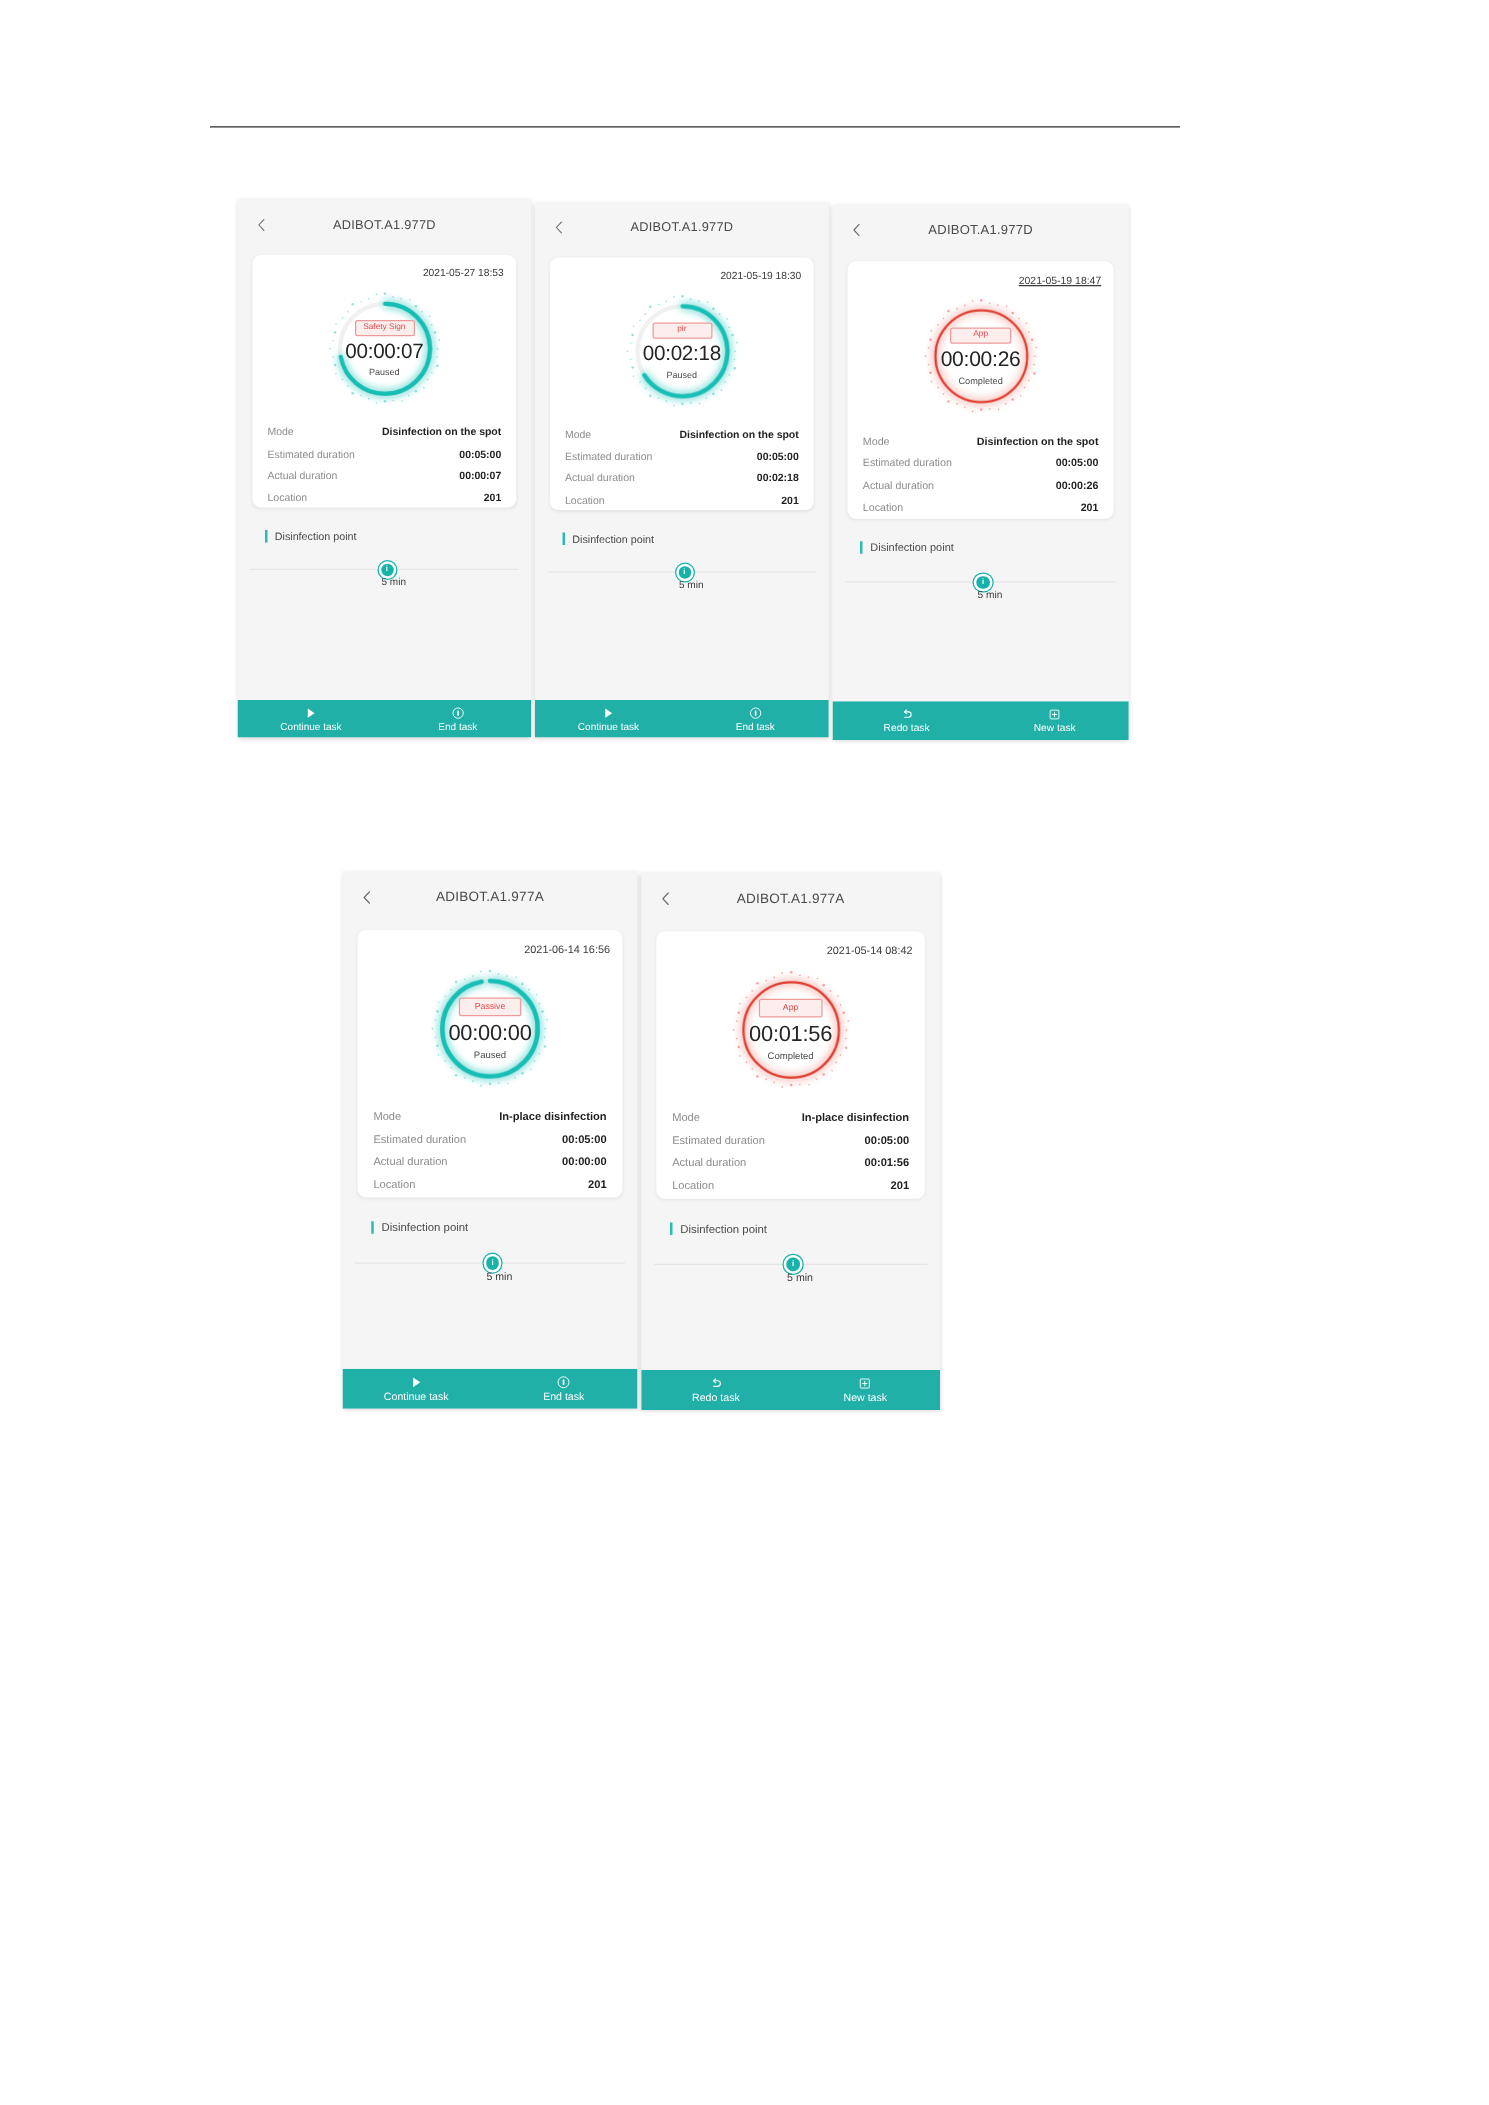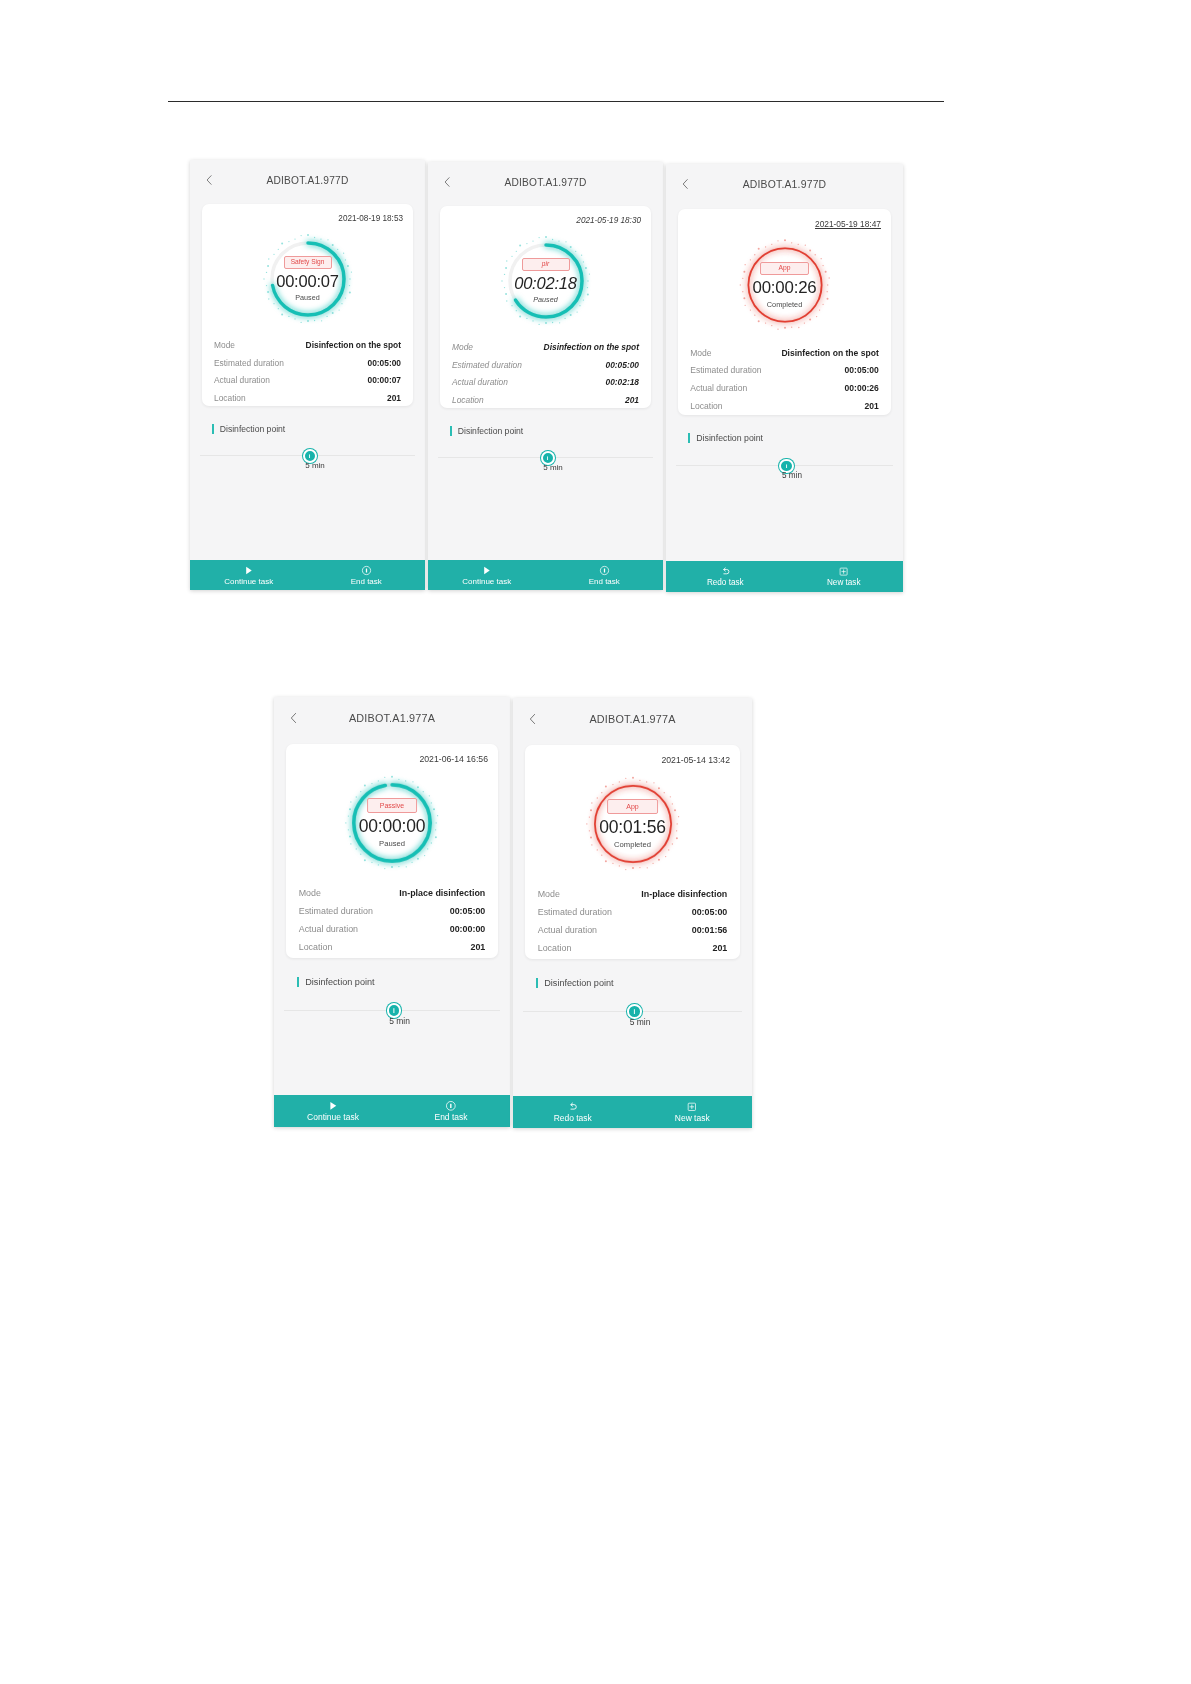--- a/index.html
+++ b/index.html
@@ -206,21 +206,21 @@
     <div class="titlebar" style="height: 40px;">
       <span class="back-chevron" style="width: 13px; height: 13px;">
         <svg width="13" height="13" viewBox="0 0 24 24" aria-hidden="true">
           <path d="M15 4 L7.5 12 L15 20" fill="none" stroke="#6c6c6c" stroke-width="1.6" stroke-linecap="round" stroke-linejoin="round"></path>
         </svg>
       </span>
       <span class="title-text" style="font-size: 10.2px;">ADIBOT.A1.977D</span>
     </div>
     <div class="body-area">
       <div class="card" style="top: 4px; height: 202px;">
-        <div class="timestamp" style="top: 10px; font-size: 8.2px;">2021-08-19 18:53</div>
+        <div class="timestamp" style="top: 10px; font-size: 8.2px;">2021-05-27 18:53</div>
         <div class="ring-wrap" style="width: 98px; height: 98px; top: 26px;">
           <svg class="ring-svg" width="98" height="98" viewBox="0 0 98 98">
             <defs>
               <filter id="glow-group_top-0" x="-60%" y="-60%" width="220%" height="220%">
                 <feGaussianBlur stdDeviation="3.20" result="b"></feGaussianBlur>
                 <feMerge>
                   <feMergeNode in="b"></feMergeNode>
                   <feMergeNode in="SourceGraphic"></feMergeNode>
                 </feMerge>
               </filter>
@@ -326,21 +326,21 @@
 <div class="phone" style="left: 428px; top: 162px; width: 235px; height: 428px;">
     <div class="titlebar" style="height: 40px;">
       <span class="back-chevron" style="width: 13px; height: 13px;">
         <svg width="13" height="13" viewBox="0 0 24 24" aria-hidden="true">
           <path d="M15 4 L7.5 12 L15 20" fill="none" stroke="#6c6c6c" stroke-width="1.6" stroke-linecap="round" stroke-linejoin="round"></path>
         </svg>
       </span>
       <span class="title-text" style="font-size: 10.2px;">ADIBOT.A1.977D</span>
     </div>
     <div class="body-area">
-      <div class="card" style="top: 4px; height: 202px; font-style: italic;">
+      <div class="card" style="top: 4px; height: 202px;">
         <div class="timestamp" style="top: 10px; font-size: 8.2px;">2021-05-19 18:30</div>
         <div class="ring-wrap" style="width: 98px; height: 98px; top: 26px;">
           <svg class="ring-svg" width="98" height="98" viewBox="0 0 98 98">
             <defs>
               <filter id="glow-group_top-1" x="-60%" y="-60%" width="220%" height="220%">
                 <feGaussianBlur stdDeviation="3.20" result="b"></feGaussianBlur>
                 <feMerge>
                   <feMergeNode in="b"></feMergeNode>
                   <feMergeNode in="SourceGraphic"></feMergeNode>
                 </feMerge>
@@ -691,21 +691,21 @@
     <div class="titlebar" style="height: 42.4px;">
       <span class="back-chevron" style="width: 13.78px; height: 13.78px;">
         <svg width="13.780000000000001" height="13.780000000000001" viewBox="0 0 24 24" aria-hidden="true">
           <path d="M15 4 L7.5 12 L15 20" fill="none" stroke="#6c6c6c" stroke-width="1.6" stroke-linecap="round" stroke-linejoin="round"></path>
         </svg>
       </span>
       <span class="title-text" style="font-size: 10.812px;">ADIBOT.A1.977A</span>
     </div>
     <div class="body-area">
       <div class="card" style="top: 4.24px; height: 214.12px;">
-        <div class="timestamp" style="top: 10.6px; font-size: 8.692px;">2021-05-14 13:42</div>
+        <div class="timestamp" style="top: 10.6px; font-size: 8.692px;">2021-05-14 08:42</div>
         <div class="ring-wrap" style="width: 103.88px; height: 103.88px; top: 27.56px;">
           <svg class="ring-svg" width="103.88000000000001" height="103.88000000000001" viewBox="0 0 103.88000000000001 103.88000000000001">
             <defs>
               <filter id="glow-group_bottom-1" x="-60%" y="-60%" width="220%" height="220%">
                 <feGaussianBlur stdDeviation="3.39" result="b"></feGaussianBlur>
                 <feMerge>
                   <feMergeNode in="b"></feMergeNode>
                   <feMergeNode in="SourceGraphic"></feMergeNode>
                 </feMerge>
               </filter>

